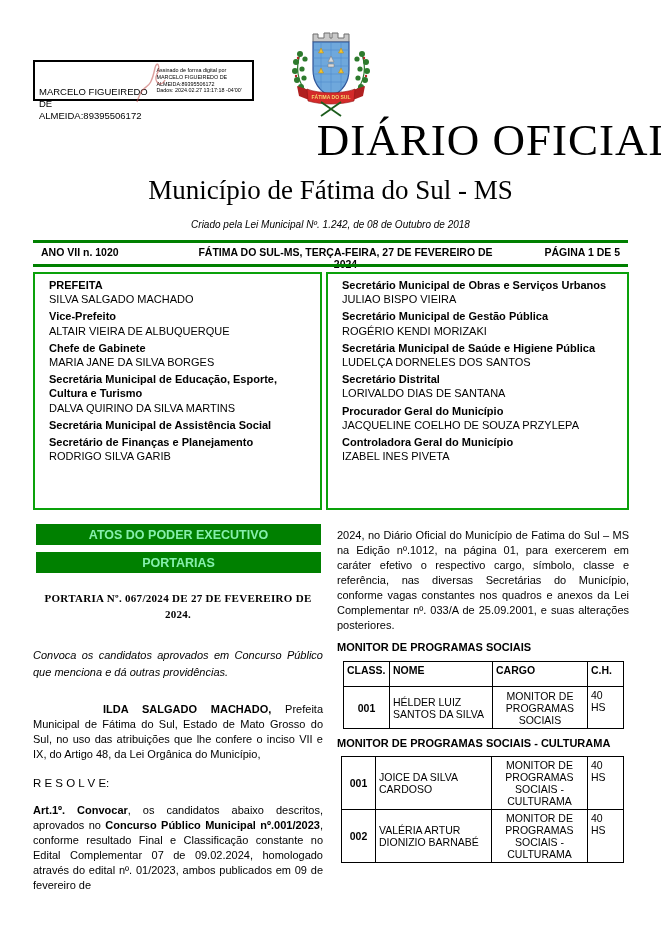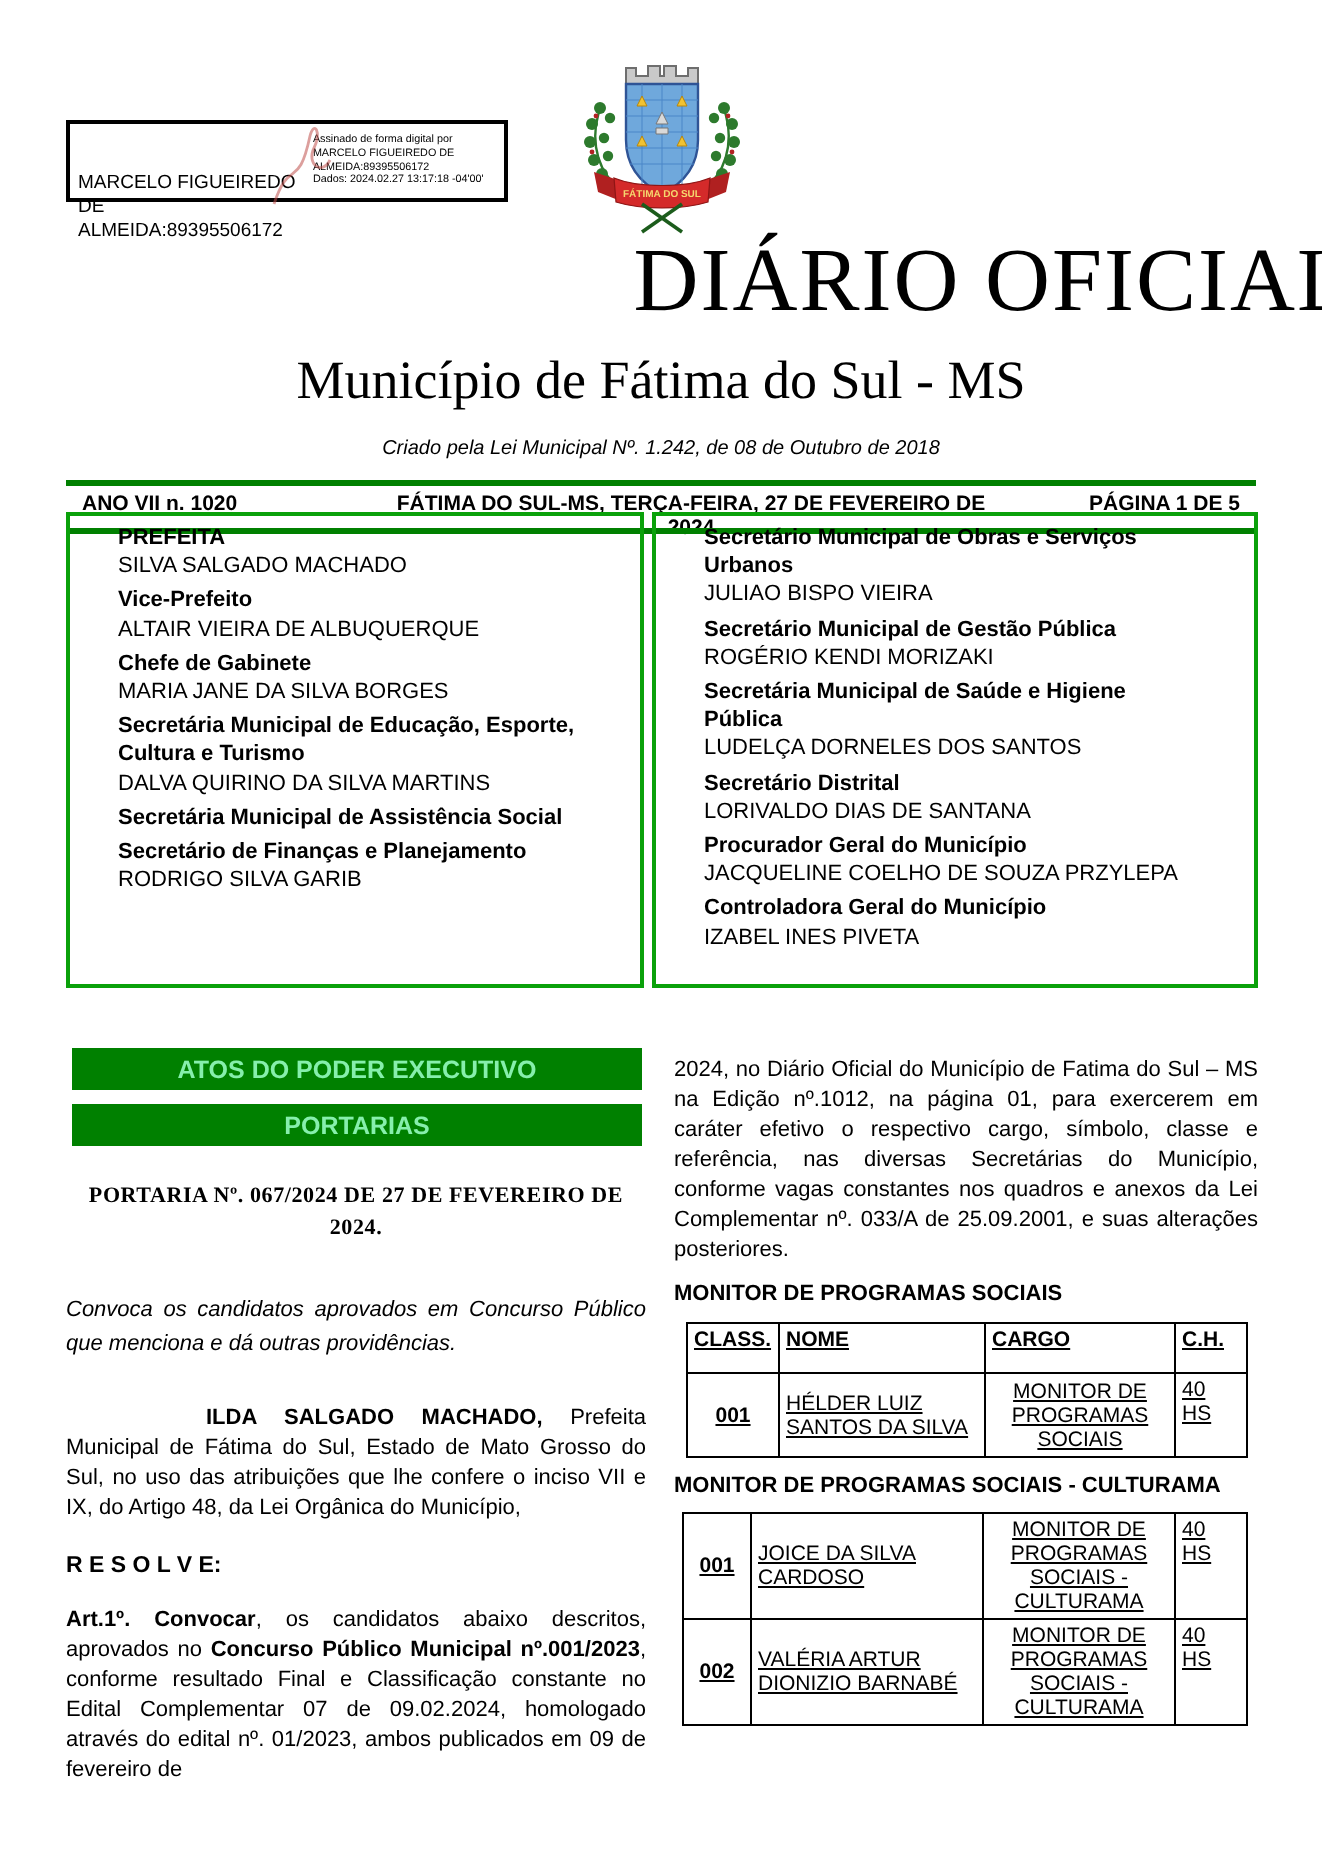--- a/index.html
+++ b/index.html
@@ -24,49 +24,49 @@
 
   
   .rule{left:33px;width:595px;height:3px;background:#008000;}
   .rule-top{top:240px;} .rule-bottom{top:264px;}
   .edition{left:33px;top:246px;width:595px;display:flex;font-size:10.5px;font-weight:bold;}
   .edition .e-left{width:150px;text-align:left;padding-left:8px;}
   .edition .e-center{flex:1;text-align:center;}
   .edition .e-right{width:120px;text-align:right;padding-right:8px;}
 
   
-  .off-box{top:256px;height:238px;border:2px solid #0aa10a;box-sizing:border-box;
-           padding:4px 24px;font-size:11px;line-height:14.2px;overflow:hidden;}
+  .off-box{top:272px;height:238px;border:2px solid #0aa10a;box-sizing:border-box;
+           padding:4px 14px;font-size:11px;line-height:14.2px;overflow:hidden;}
   .off-left{left:33px;width:289px;}
   .off-right{left:326px;width:303px;}
   .entry{margin-bottom:3px;}
   .ot{font-weight:bold;}
 
   
   .banner{left:36px;width:285px;height:21px;background:#008000;color:#86efac;
           font-weight:bold;font-size:12.5px;display:flex;align-items:center;justify-content:center;}
   .banner1{top:524px;} .banner2{top:552px;}
 
   
   .lcol{left:33px;top:590px;width:290px;font-size:11px;}
   .rcol{left:337px;top:528px;width:292px;font-size:11px;}
   .h-center{font-weight:bold;text-align:center;line-height:16px;letter-spacing:.3px;font-family:Liberation Serif, serif;}
   .p-summary{margin-top:25px;font-style:italic;text-align:justify;line-height:17px;}
   .p-body{margin-top:21px;text-align:justify;line-height:15px;}
   .indent{text-indent:70px;}
-  .resolve{margin-top:15px;font-weight:bold;font-size:11.5px;}
+  .resolve{margin-top:15px;font-weight:normal;font-size:11.5px;}
   .p-art{margin-top:14px;text-align:justify;line-height:15px;}
   b{font-weight:bold;}
   .p-cont{text-align:justify;line-height:15px;}
   .tbl-heading{margin-top:7px;font-weight:bold;font-size:11px;line-height:15px;}
   .tbl-heading.justify{text-align:justify;}
 
   
   table{border-collapse:collapse;table-layout:fixed;font-size:10.5px;line-height:12px;background:#fff;}
-  td,th{border:1.5px solid #000;padding:2px 3px;overflow:hidden;text-decoration:underline;}
+  td,th{border:1.5px solid #000;padding:2px 3px;overflow:hidden;}
   th{font-weight:bold;text-align:left;vertical-align:top;height:20px;}
   .t1{margin:6px 0 0 6px;width:280px;}
   .t2{margin:5px 0 0 4px;width:282px;}
   .c-class{text-align:center;font-weight:bold;vertical-align:middle;}
   .c-nome{text-align:left;vertical-align:middle;}
   .c-cargo{text-align:center;vertical-align:middle;}
   .c-ch{text-align:left;vertical-align:top;}
   .t1 tr.data{height:42px;}
   .t2 tr.data{height:50px;}
 </style>

